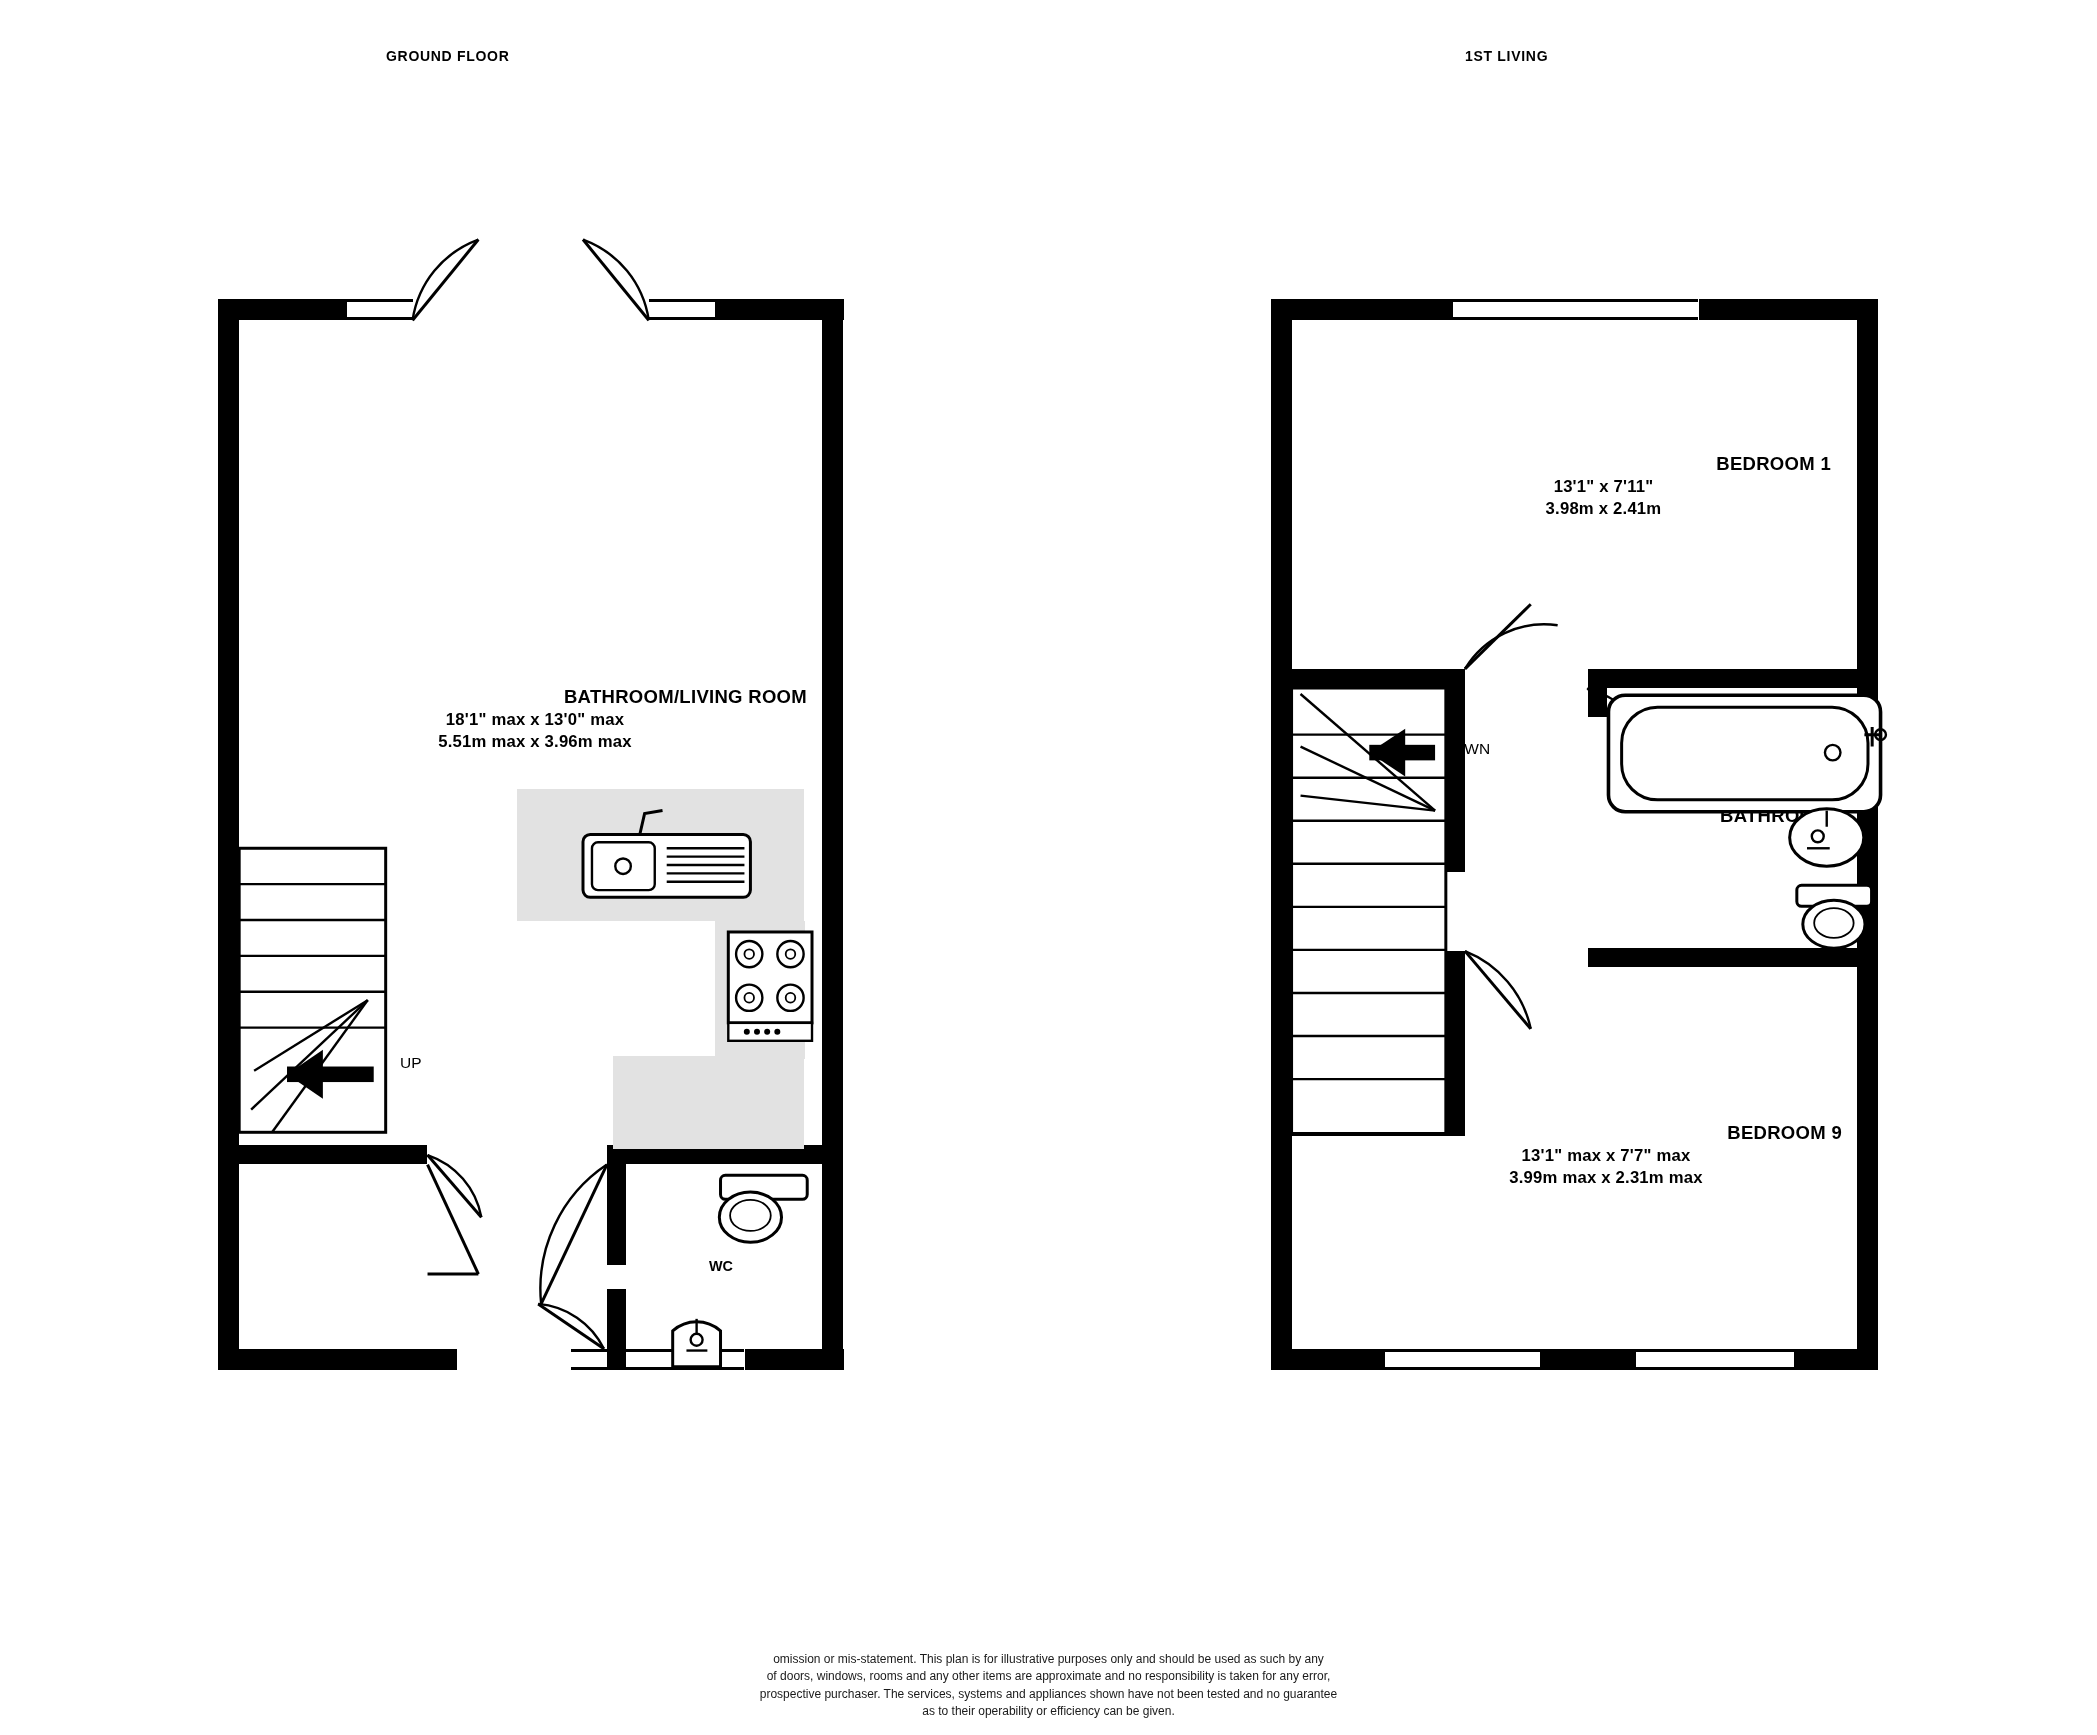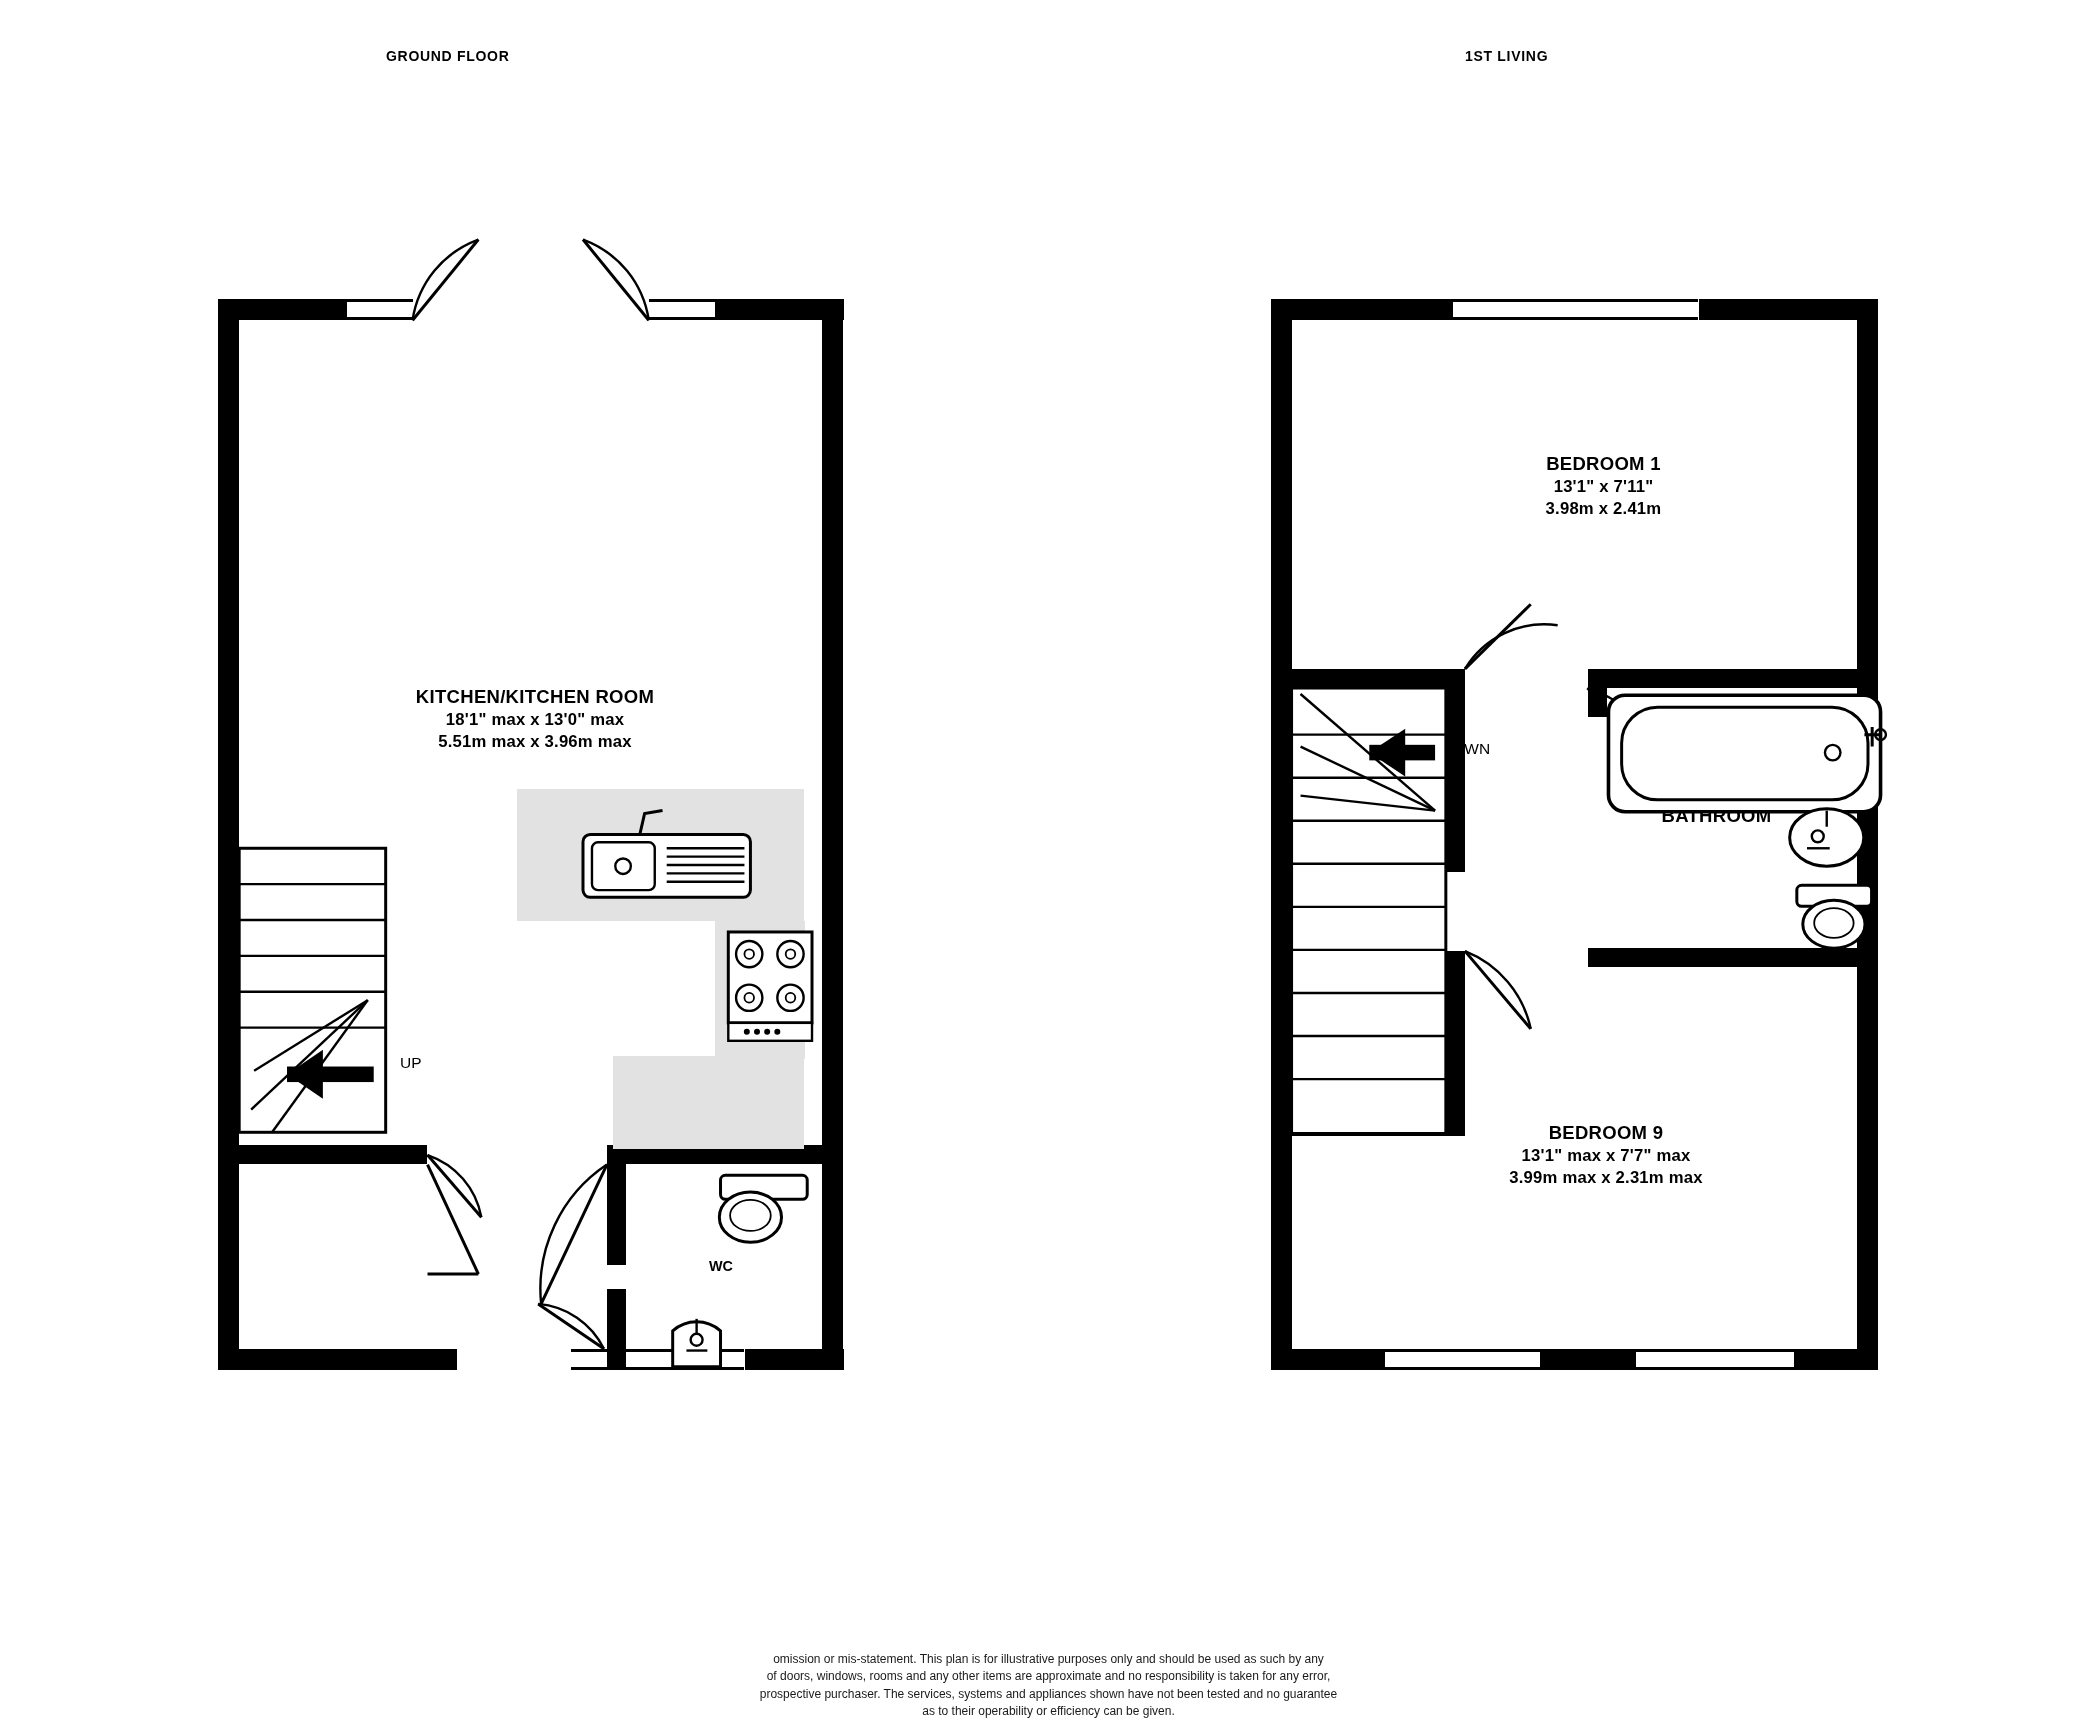--- a/index.html
+++ b/index.html
@@ -42,21 +42,21 @@
     border-bottom: 3px solid #000;
     box-sizing: border-box;
   }
   .room-label {
     position: absolute;
     text-align: center;
     font-weight: bold;
     white-space: nowrap;
     line-height: 1.32;
   }
-  .room-label .name { font-size: 18.5px; letter-spacing: 0.3px; }
+  .room-label .name { font-size: 18.5px; letter-spacing: 0.3px; text-align: right; }
   .room-label .dim  { font-size: 16.7px; letter-spacing: 0.2px; }
 
   .small-label {
     position: absolute;
     font-size: 14.4px;
     font-weight: bold;
     white-space: nowrap;
   }
   .stair-label {
     position: absolute;
@@ -116,21 +116,21 @@
   <div class="wall" style="left:607px; top:1145px; width:236px; height:19px;"></div>
 
   <div class="wall" style="left:607px; top:1145px; width:19px; height:120px;"></div>
   <div class="wall" style="left:607px; top:1289px; width:19px; height:81px;"></div>
 
   <div class="counter" style="left:517px; top:789px; width:287px; height:132px;"></div>
   <div class="counter" style="left:613px; top:1056px; width:191px; height:93px;"></div>
   <div class="counter" style="left:715px; top:921px; width:90px; height:138px;"></div>
 
   <div class="room-label" style="left:263px; top:685px; width:544px;">
-    <div class="name">KITCHEN/KITCHEN ROOM</div>
+    <div class="name">BATHROOM/LIVING ROOM</div>
     <div class="dim">18'1" max x 13'0" max</div>
     <div class="dim">5.51m max x 3.96m max</div>
   </div>
 
   <div class="stair-label" style="left:400px; top:1054px;">UP</div>
 
   <div class="small-label" style="left:709px; top:1243px;margin-top:15px;">WC</div>
 
   <div class="wall" style="left:1271px; top:299px; width:182px; height:21px;"></div>
   <div class="window" style="left:1453px; top:299px; width:245px; height:21px;"></div>

